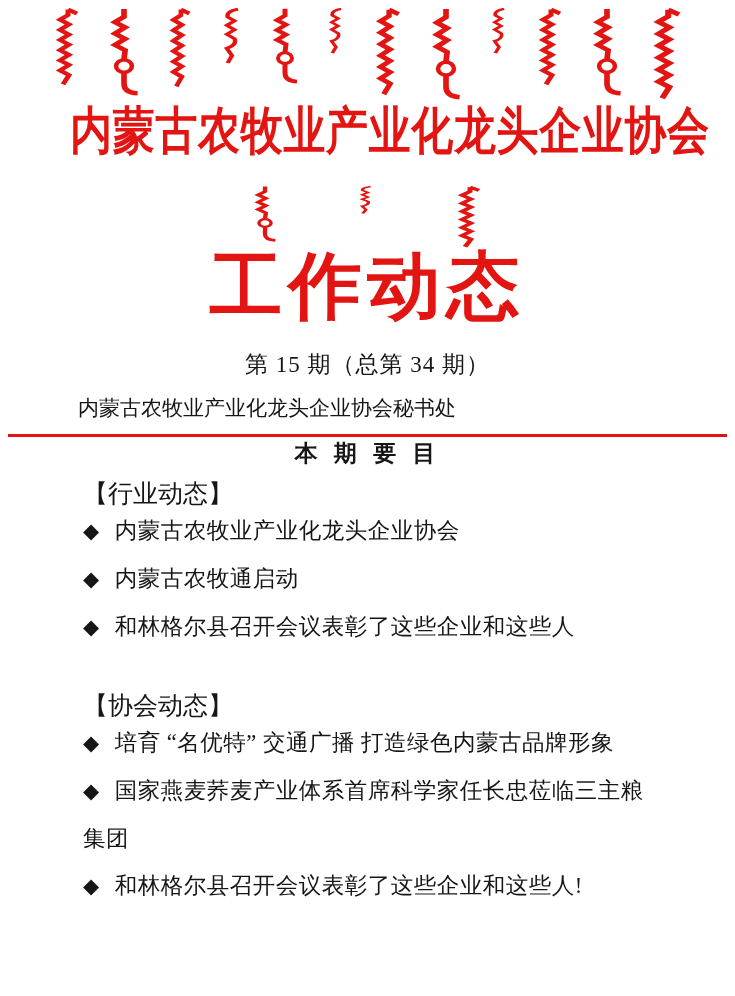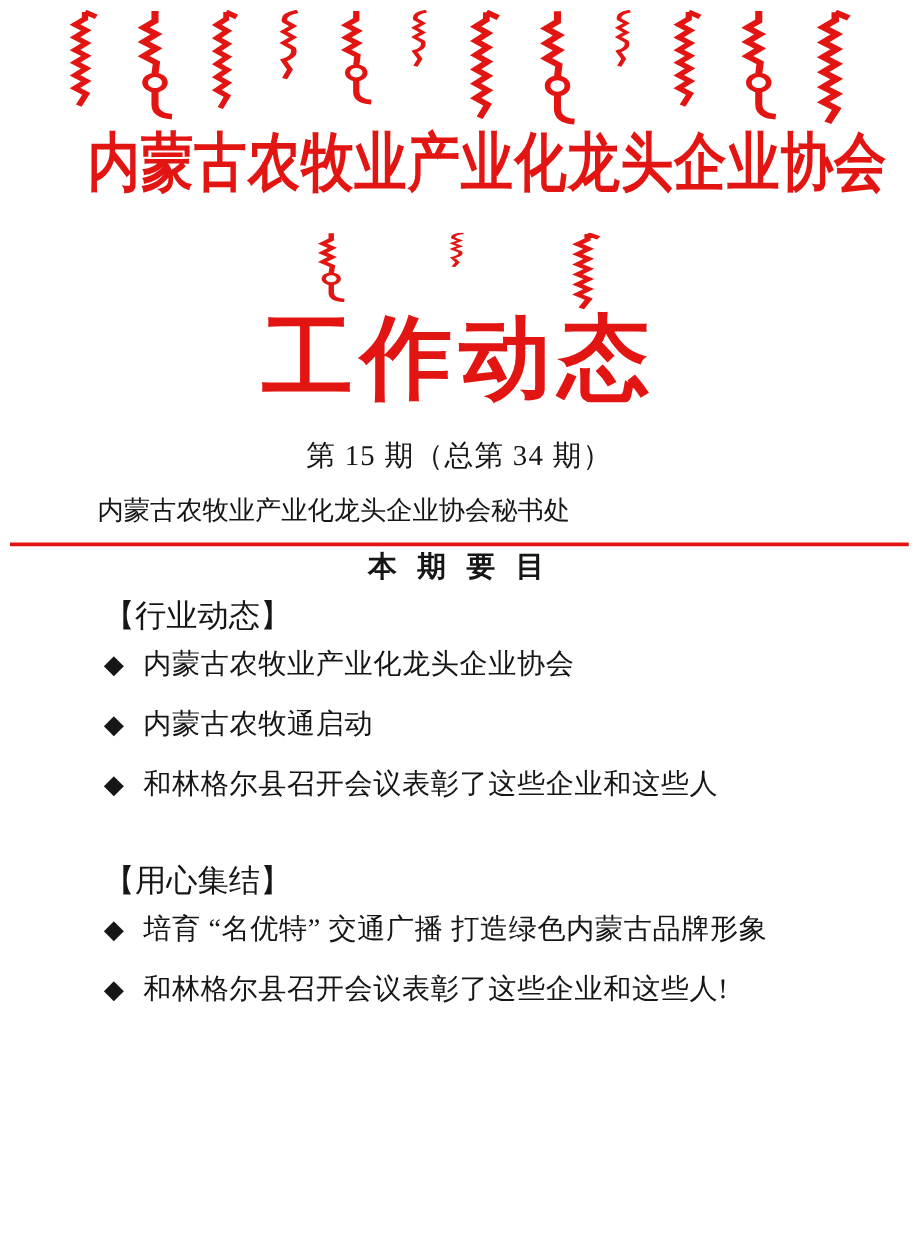--- a/index.html
+++ b/index.html
@@ -167,23 +167,26 @@
     <p class="toc-item">
       <span class="bullet">◆</span><span>内蒙古农牧业产业化龙头企业协会</span>
     </p>
     <p class="toc-item">
       <span class="bullet">◆</span><span>内蒙古农牧通启动</span>
     </p>
     <p class="toc-item">
       <span class="bullet">◆</span><span>和林格尔县召开会议表彰了这些企业和这些人</span>
     </p>
 
-    <div class="section-title second">【用心集结】</div>
+    <div class="section-title second">【协会动态】</div>
 
     <p class="toc-item">
       <span class="bullet">◆</span><span>培育 “名优特” 交通广播 打造绿色内蒙古品牌形象</span>
+    </p>
+    <p class="toc-item">
+      <span class="bullet">◆</span><span>国家燕麦荞麦产业体系首席科学家任长忠莅临三主粮集团</span>
     </p>
     <p class="toc-item">
       <span class="bullet">◆</span><span>和林格尔县召开会议表彰了这些企业和这些人!</span>
     </p>
 
   </div>
 </div>
 
 </body></html>

